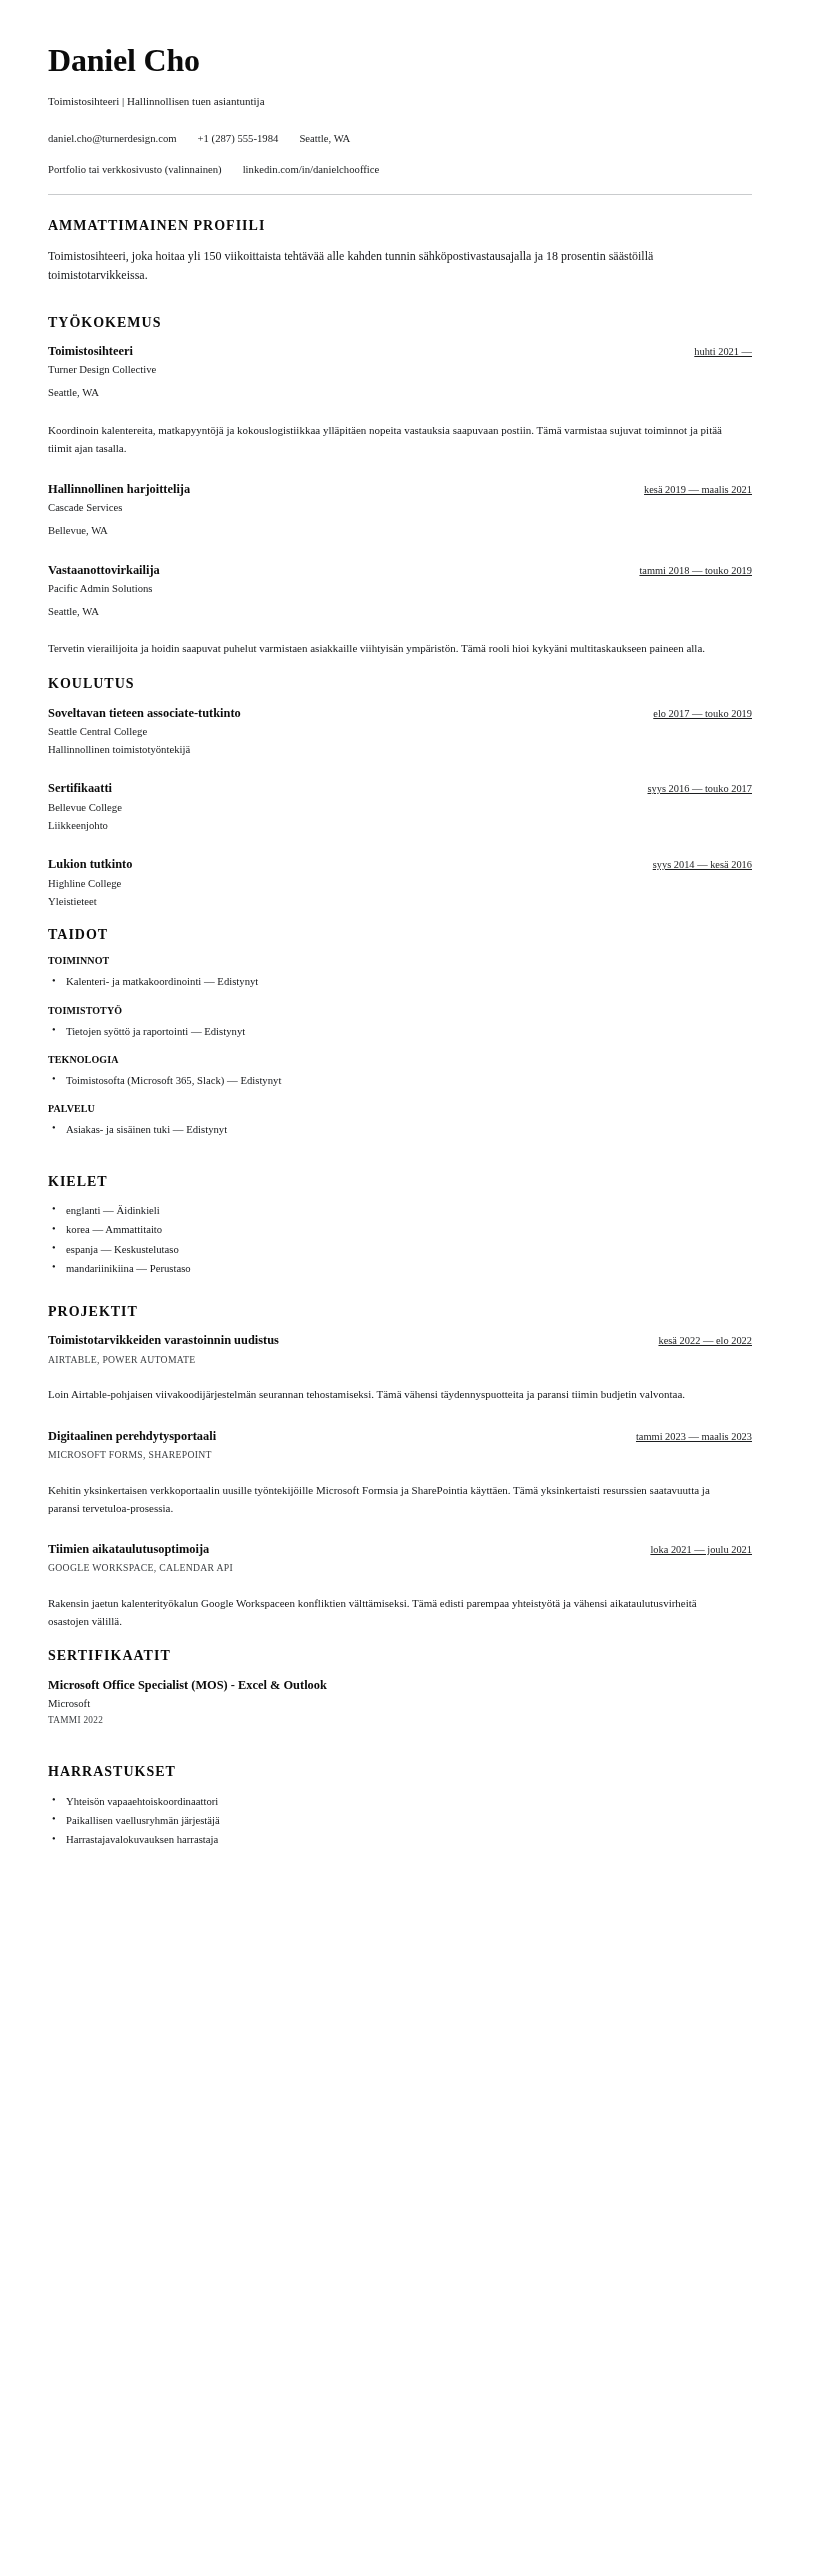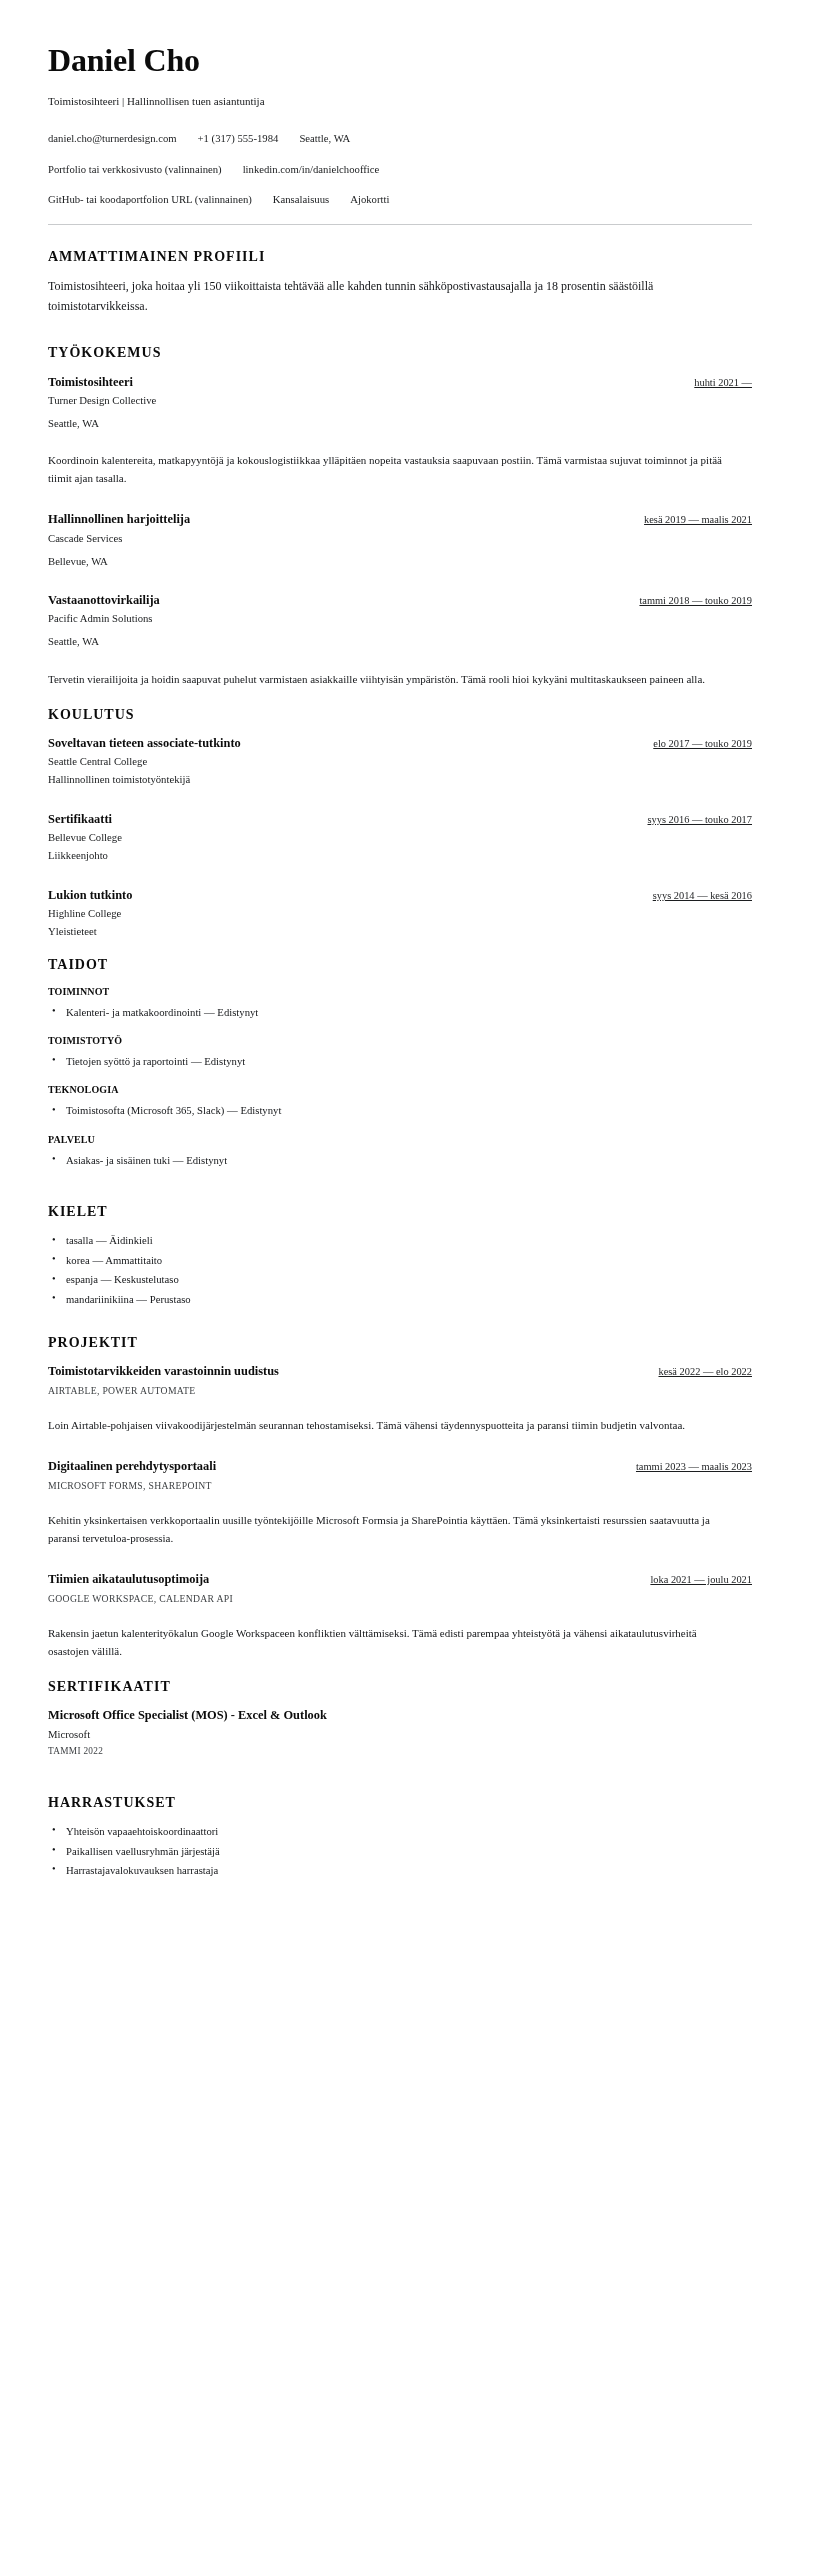--- a/index.html
+++ b/index.html
@@ -175,31 +175,26 @@
 <body>
 
 <div class="page">
 
   <header>
     <h1 class="name">Daniel Cho</h1>
     <div class="headline">Toimistosihteeri | Hallinnollisen tuen asiantuntija</div>
     <div id="contact-rows">
         <div class="contact-line">
           <span class="ci">daniel.cho@turnerdesign.com</span>
-          <span class="ci">+1 (317) 555-1984</span>
+          <span class="ci">+1 (287) 555-1984</span>
           <span class="ci">Seattle, WA</span>
         </div>
         <div class="contact-line">
           <span class="ci">Portfolio tai verkkosivusto (valinnainen)</span>
           <span class="ci">linkedin.com/in/danielchooffice</span>
-        </div>
-        <div class="contact-line">
-          <span class="ci">GitHub- tai koodaportfolion URL (valinnainen)</span>
-          <span class="ci">Kansalaisuus</span>
-          <span class="ci">Ajokortti</span>
         </div>
       </div>
   </header>
 
   <hr class="rule">
 
   <section class="section">
     <h2 class="section-title">Ammattimainen profiili</h2>
     <p class="summary">Toimistosihteeri, joka hoitaa yli 150 viikoittaista tehtävää alle kahden tunnin sähköpostivastausajalla ja 18 prosentin säästöillä toimistotarvikkeissa.</p>
   </section>
@@ -294,21 +289,21 @@
           </ul>
         </div>
       </div>
   </section>
 
   <div class="block-gap"></div>
 
   <section class="section">
     <h2 class="section-title">Kielet</h2>
     <ul class="bullets" id="languages-list">
-        <li>tasalla — Äidinkieli</li>
+        <li>englanti — Äidinkieli</li>
         <li>korea — Ammattitaito</li>
         <li>espanja — Keskustelutaso</li>
         <li>mandariinikiina — Perustaso</li>
       </ul>
   </section>
 
   <div class="block-gap"></div>
 
   <section class="section">
     <h2 class="section-title">Projektit</h2>

